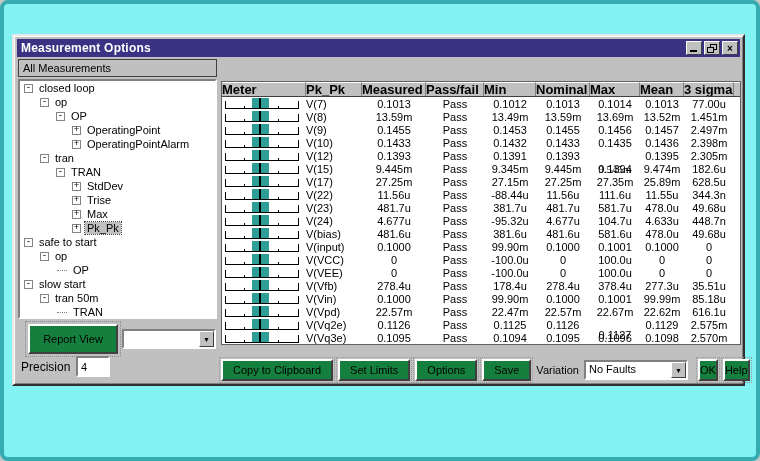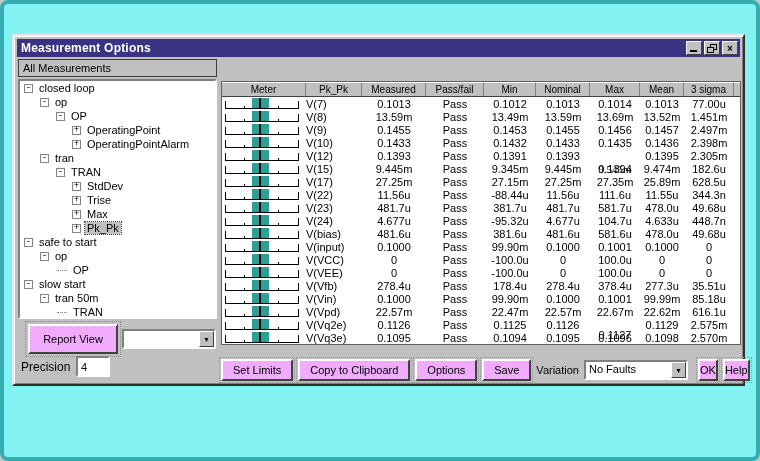--- a/index.html
+++ b/index.html
@@ -3,21 +3,21 @@
 <meta charset="utf-8">
 <style>
   * { margin:0; padding:0; box-sizing:border-box; }
   html,body { width:760px; height:461px; }
   body { font-family:"Liberation Sans", sans-serif; background:#c8c8c8; }
 
   .frame { position:relative; width:760px; height:461px; background:#82f2f2;
            border:4px solid #34acb0; border-radius:8px; overflow:hidden; }
 
   
-  .bevel-out { border:2px solid; border-color:#ffffff #404040 #404040 #ffffff; background:#f0abfc; }
+  .bevel-out { border:2px solid; border-color:#ffffff #404040 #404040 #ffffff; background:#15803d; }
   .bevel-in  { border:2px solid; border-color:#808080 #ffffff #ffffff #808080; background:#ffffff; }
 
   
   .dialog { position:absolute; left:8px; top:30px; width:733px; height:352px;
             background:#c0c0c0; border:2px solid; border-color:#e8e8e8 #303030 #303030 #e8e8e8;
             box-shadow: inset 1px 1px 0 #ffffff, inset -1px -1px 0 #808080; }
   .dialog-inner { position:relative; width:100%; height:100%; }
 
   .titlebar { position:absolute; left:3px; top:3px; right:3px; height:18px;
               background:#3a3383; color:#ffffff; display:flex; align-items:center;
@@ -59,23 +59,23 @@
                      border:2px solid; border-color:#808080 #ffffff #ffffff #808080;
                      background:#fff; font-family:"Liberation Sans",sans-serif; font-size:11px; padding:1px 3px; }
 
   
   .rp-header { position:absolute; left:207px; top:21px; width:520px; height:17px;
                background:#c0c0c0; border:1px solid #404040; font-size:11px; color:#000;
                display:flex; align-items:center; padding-left:4px; white-space:nowrap; overflow:hidden; }
   .table { position:absolute; left:207px; top:45px; width:520px; height:264px;
            background:#ffffff; border:1px solid #606060; overflow:hidden; }
   .thead { display:flex; height:15px; background:#c0c0c0; border-bottom:1px solid #404040; }
-  .th { font-size:10px; color:#000; text-align:center; line-height:14px;
+  .th { font-size:13px; color:#000; text-align:left; line-height:14px;
         border-right:1px solid #808080; border-top:1px solid #ffffff; flex:none;
-        white-space:nowrap; overflow:hidden; }
+        white-space:nowrap; overflow:hidden;font-weight:bold; }
   .th.fill { flex:1; border-right:none; }
   .tr { display:flex; height:13px; align-items:center; }
   .td { font-size:11px; color:#000; flex:none; white-space:nowrap; overflow:hidden; }
   .td.num { text-align:center; }
   .td.name { text-align:left; }
   .td.fill { flex:1; }
 
   
   .meter { position:relative; width:74px; height:11px; margin-left:3px; }
   .meter i { position:absolute; background:#000; display:block; }
@@ -632,22 +632,22 @@
               <div class="td num" style="width: 54px;">0.1095</div>
               <div class="td num" style="width: 50px;">0.1096</div>
               <div class="td num" style="width: 44px;">0.1098</div>
               <div class="td num" style="width: 50px;">2.570m</div>
               <div class="td fill"></div>
             </div>
           </div>
       </div>
 
       <div class="footer">
+        <button class="btn95 bevel-out">Copy to Clipboard</button>
         <button class="btn95 bevel-out">Set Limits</button>
-        <button class="btn95 bevel-out">Copy to Clipboard</button>
         <button class="btn95 bevel-out">Options</button>
         <button class="btn95 bevel-out">Save</button>
         <span class="variation-label">Variation</span>
         <div class="combo combo-variation">
           <span class="combo-field">No Faults</span>
           <span class="combo-btn">▼</span>
         </div>
         <button class="btn95 bevel-out btn-ok">OK</button>
         <button class="btn95 bevel-out btn-help">Help</button>
       </div>

